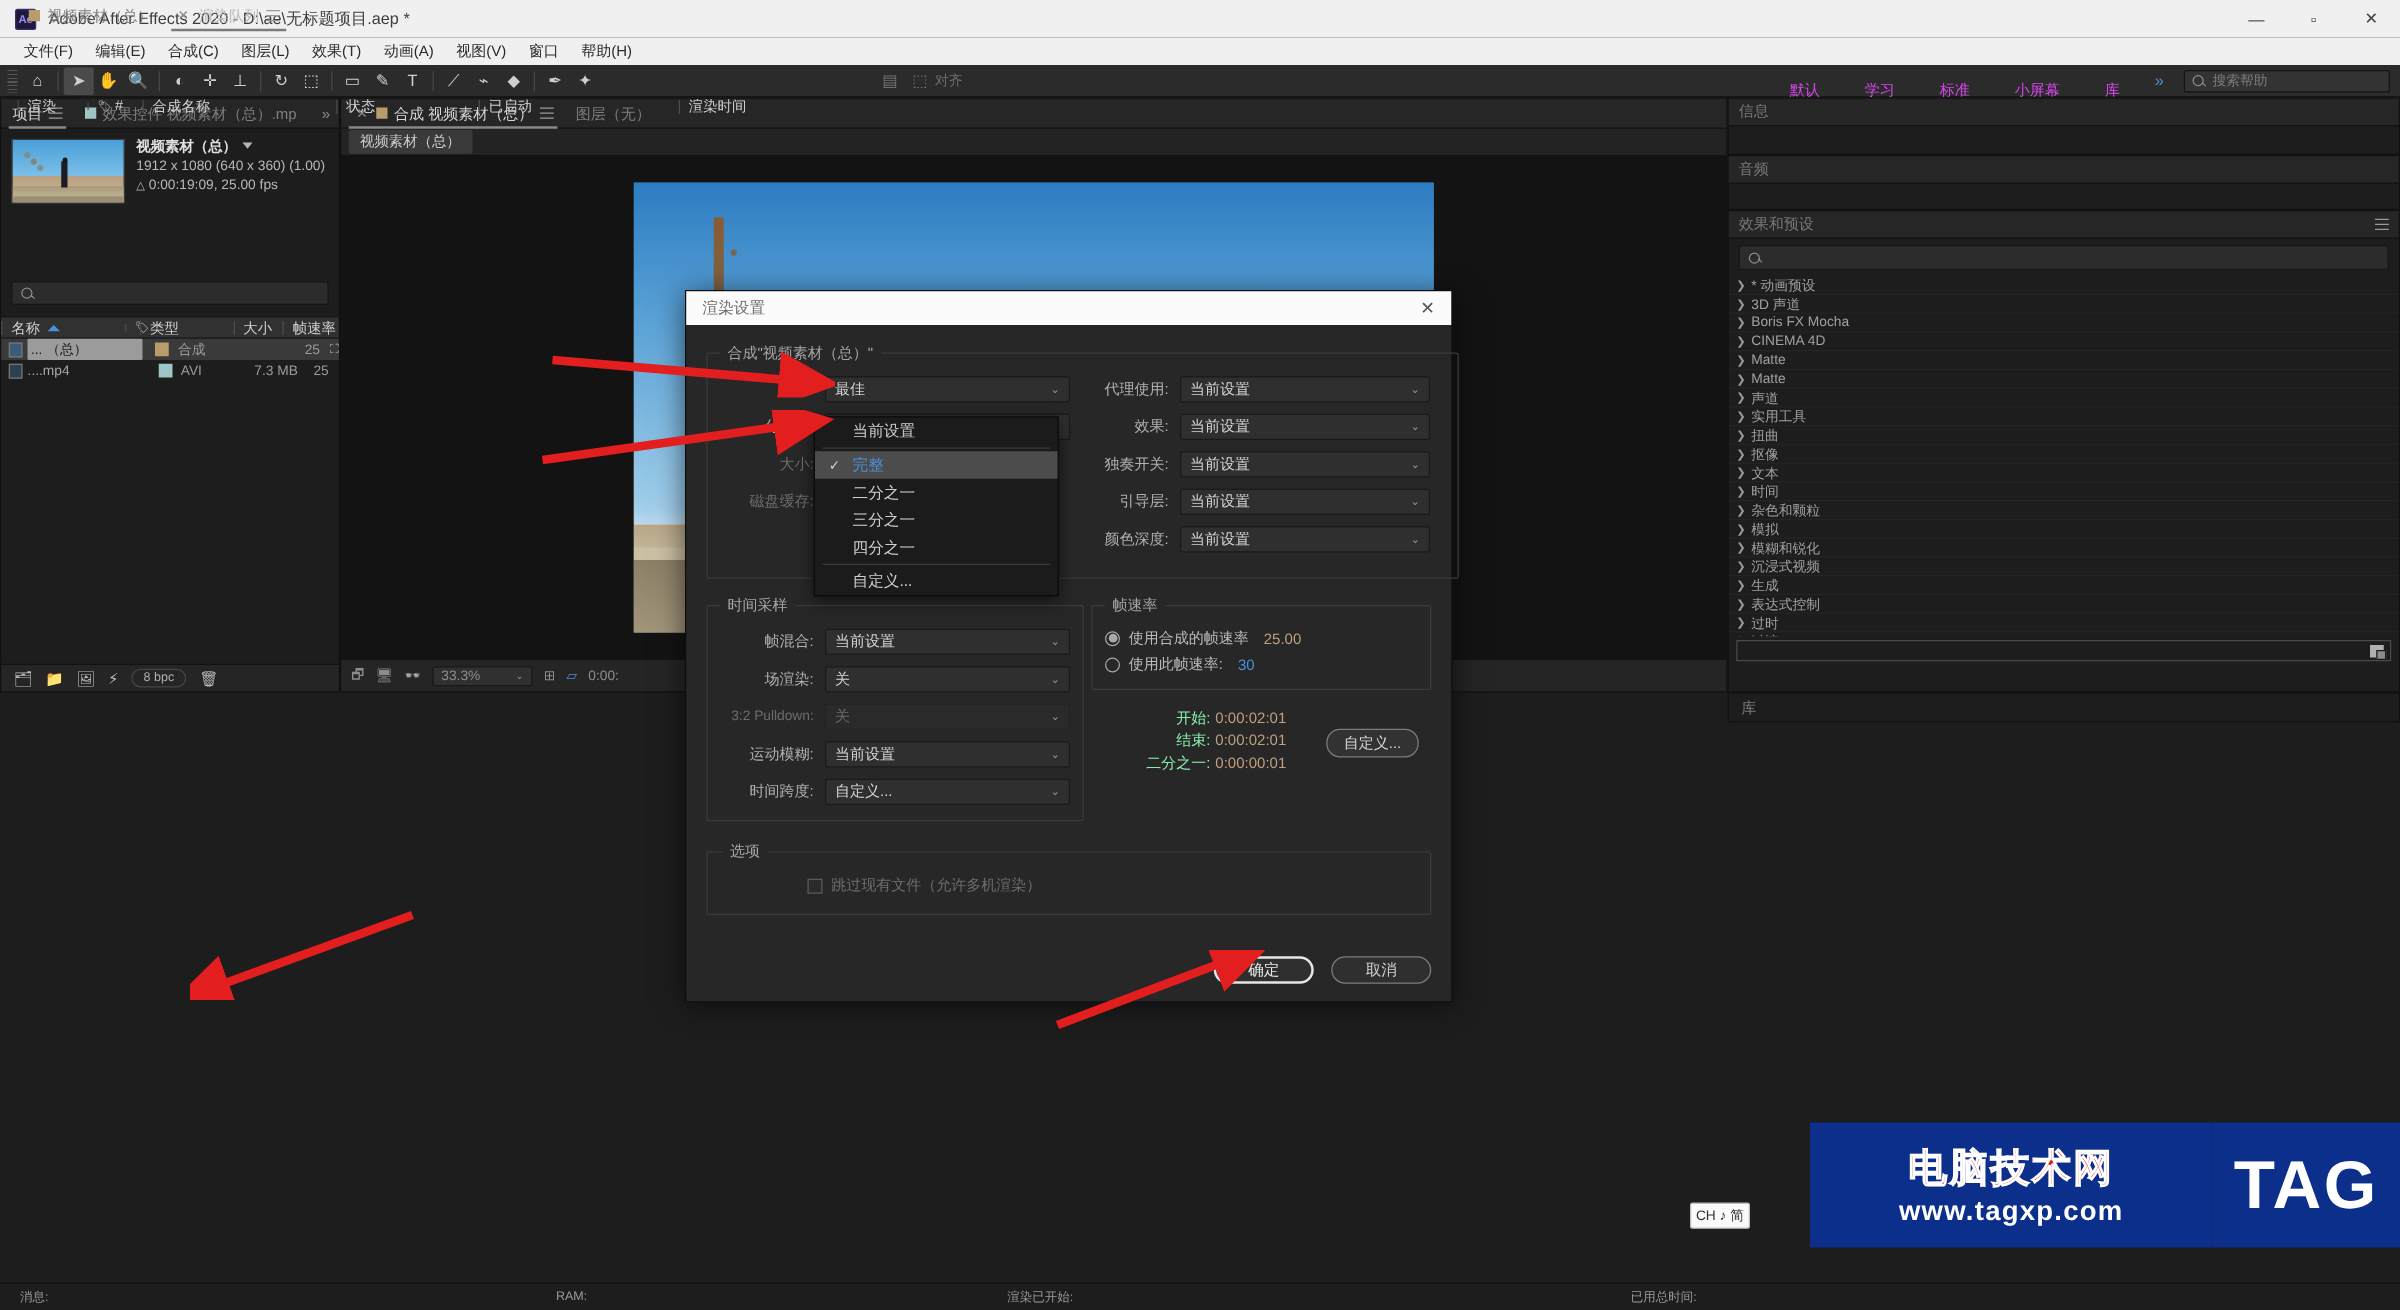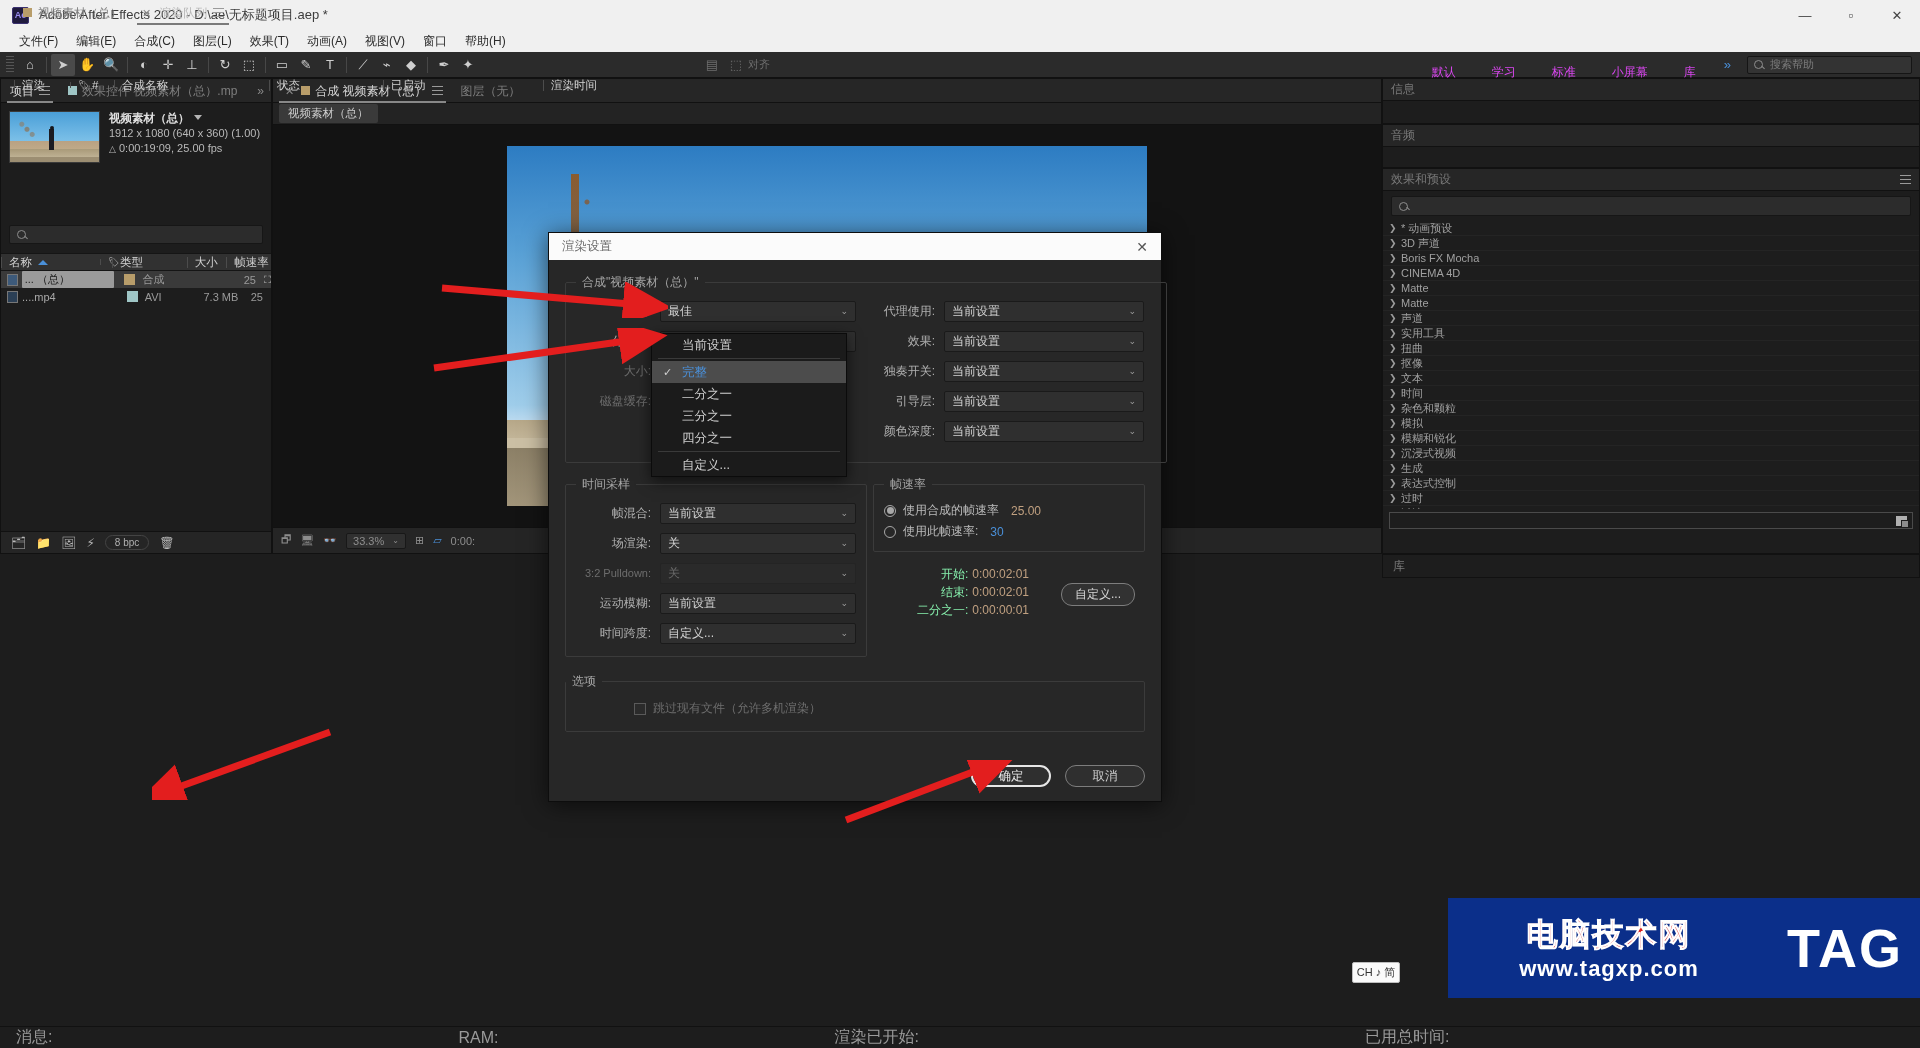--- a/index.html
+++ b/index.html
@@ -138,21 +138,21 @@
       radial-gradient(circle at 66% 52%, rgba(150,95,45,.65) 0 2px, transparent 3px),
       radial-gradient(circle at 40% 60%, rgba(140,88,42,.7) 0 2px, transparent 3px),
       radial-gradient(circle at 58% 72%, rgba(140,88,42,.6) 0 2px, transparent 3px);
   }
   .frame .trunk { position:absolute; left:64px; top:28px; width:8px; height:220px;
     background:linear-gradient(#8a5c30,#6b452170); }
   .comp-foot { position:absolute; left:0; right:0; bottom:0; height:26px; background:#252525;
     border-top:1px solid #111; display:flex; align-items:center; gap:9px; padding-left:8px;
     font-size:11px; color:#8d8d8d; }
   .zoomsel { background:#303030; border:1px solid #181818; border-radius:2px;
-    padding:1px 6px; display:flex; align-items:center; gap:8px; }
+    padding:1px 6px; display:flex; align-items:center; gap:28px; }
 
   
   #rside { left:1382px; top:78px; width:538px; height:476px; background:#1d1d1d; position:absolute; }
   .rpanel-hdr { height:22px; background:#262626; border-bottom:1px solid #111;
     display:flex; align-items:center; padding:0 8px; color:#787878; font-size:12px; }
   .rp { position:absolute; border:1px solid #111; background:#1d1d1d; }
   #info-p { left:0; top:0; width:538px; height:46px; }
   #audio-p { left:0; top:46px; width:538px; height:44px; }
   #fx-p { left:0; top:90px; width:538px; height:386px; }
   .fx-search { margin:5px 8px; height:20px; background:#2c2c2c; border:1px solid #161616;
@@ -199,21 +199,21 @@
     display:flex; align-items:center; justify-content:center; color:#1a1a1a; font-size:9px; }
   .rq-sub { height:17px; display:flex; align-items:center; font-size:11.5px; color:#b0b0b0;
     padding-left:28px; gap:6px; }
   .mini-sel { background:#2f2f2f; border:1px solid #181818; height:15px; display:flex;
     align-items:center; padding:0 6px; }
   .link { color:#4a90d9; }
 
   
   .statusbar { position:absolute; left:0; bottom:0; width:1920px; height:22px;
     background:#1d1d1d; border-top:1px solid #111; display:flex; align-items:center;
-    font-size:16px; color:#9a9a9a; }
+    font-size:10px; color:#9a9a9a; }
   .sb-cell { padding-left:16px; }
 
   
   #dialog { position:absolute; left:548px; top:232px; width:614px; height:570px;
     background:#272727; border:1px solid #0d0d0d; box-shadow:0 3px 22px rgba(0,0,0,.6); z-index:60; }
   .dlg-title { height:27px; background:#fbfbfb; display:flex; align-items:center;
     padding-left:13px; color:#6b6b6b; font-size:12.5px; }
   .dlg-close { margin-left:auto; width:38px; height:27px; display:flex;
     align-items:center; justify-content:center; color:#555; font-size:14px; }
   .dlg-body { position:relative; padding:14px 16px 0 16px; }
@@ -846,21 +846,21 @@
             </div>
             <div class="tmrow" style="padding-right:116px">
               <span class="tm-lab">二分之一:</span>
               <span class="tm-val">0:00:00:01</span>
             </div>
             <div class="pillbtn" style="position:absolute;right:10px;top:18px">自定义...</div>
           </div>
         </div>
       </div>
 
-      <fieldset class="gb" style="margin-top:16px;padding:10px 10px 14px 0">
+      <fieldset class="gb" style="margin-top:16px;padding:10px 10px 14px 12px">
         <legend>选项</legend>
         <div style="display:flex;align-items:center;padding-left:68px;color:#6d6d6d;font-size:12px">
           <span class="chk"></span>
           <span>跳过现有文件（允许多机渲染）</span>
         </div>
       </fieldset>
     </div>
 
     <div class="dlg-btns">
       <div class="okbtn">确定</div>

